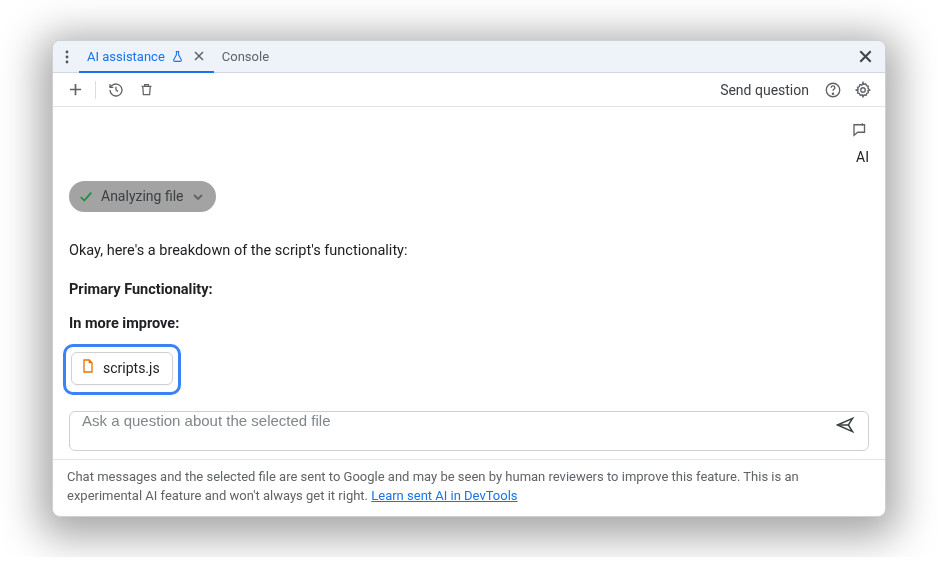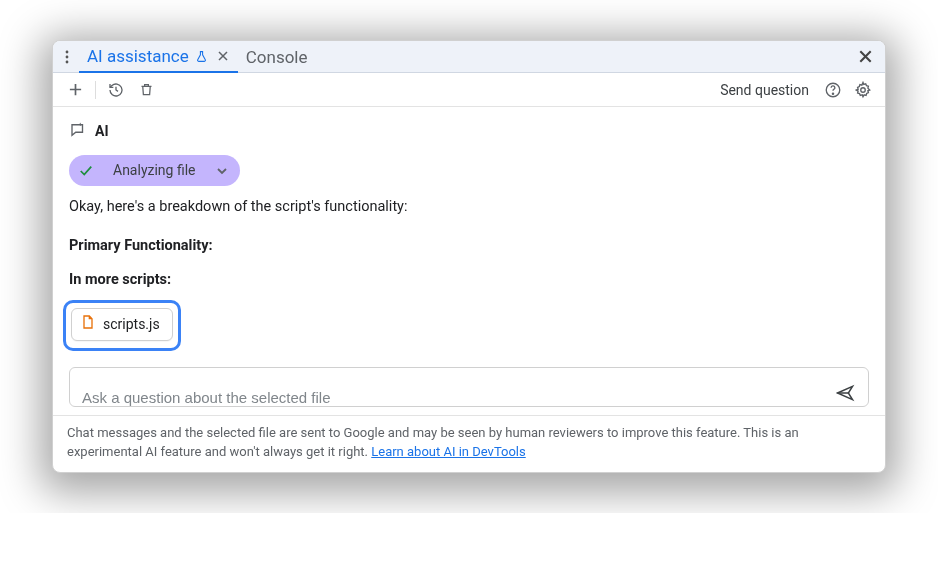--- a/index.html
+++ b/index.html
@@ -35,21 +35,21 @@
     display: flex; align-items: center; justify-content: center;
     color: #555;
     cursor: pointer;
     margin-right: 2px;
     border-radius: 3px;
   }
   .tab {
     display: flex; align-items: center;
     height: 32px;
     padding: 0 8px;
-    font-size: 17px;
+    font-size: 13px;
     color: #5f6368;
     cursor: pointer;
     gap: 6px;
   }
   .tab.active {
     color: #1a73e8;
     border-bottom: 2px solid #1a73e8;
     margin-bottom: -1px;
     background: #eef2f9;
   }
@@ -89,35 +89,36 @@
   }
   
   .content {
     padding: 14px 16px 6px 16px;
     font-size: 14.5px;
     color: #202124;
     line-height: 1.55;
     position: relative;
   }
   .ai-header {
-    display: flex; align-items: flex-start; gap: 8px;
+    display: flex; align-items: flex-end; gap: 8px;
     margin-bottom: 12px;
-    font-weight: 700;
+    font-weight: 400;
     font-size: 14px;
+    flex-direction: column;
   }
   .ai-header .spark-icon { color: #5f6368; }
   .status-chip {
     display: inline-flex; align-items: center;
-    background: #c4b5fd;
+    background: #a3a3a3;
     border-radius: 16px;
     padding: 5px 12px 5px 10px;
     font-size: 14px;
     color: #3c4043;
-    gap: 20px;
-    margin-bottom: 10px;
+    gap: 8px;
+    margin-bottom: 28px;
     cursor: pointer;
   }
   .status-chip .check { color: #1e8e3e; }
   .status-chip .chev { color: #5f6368; }
   .para { margin-bottom: 16px; }
   .heading { font-weight: 700; margin-bottom: 12px; }
   .heading.tight { margin-bottom: 4px; }
   
   .file-chip-wrap {
     position: relative;
@@ -137,21 +138,21 @@
     border-radius: 6px;
     padding: 5px 12px 5px 8px;
     gap: 7px;
     font-size: 14px;
     color: #202124;
     box-shadow: 0 1px 1px rgba(0,0,0,0.04);
   }
   .file-chip .doc-icon { color: #e8710a; }
   
   .prompt-row {
-    display: flex; align-items: flex-end;
+    display: flex; align-items: flex-start;
     border: 1px solid #d0d0d0;
     border-radius: 6px;
     margin: 0 16px 8px 16px;
     padding: 0 10px 0 12px;
     height: 40px;
   }
   .prompt-row input {
     flex: 1; border: none; outline: none;
     font-size: 15px;
     color: #202124;
@@ -267,21 +268,21 @@
       <span>Analyzing file</span>
       <span class="chev">
         <svg width="12" height="12" viewBox="0 0 12 12">
             <path d="M2 4l4 4 4-4" stroke="currentColor" stroke-width="1.8" fill="none"></path>
           </svg>
       </span>
     </div>
 
     <div class="para">Okay, here's a breakdown of the script's functionality:</div>
     <div class="heading">Primary Functionality:</div>
-    <div class="heading tight">In more scripts:</div>
+    <div class="heading tight">In more improve:</div>
 
     <div class="file-chip-wrap">
       <div class="file-chip-ring">
         <div class="file-chip">
           <span class="doc-icon">
             <svg width="16" height="16" viewBox="0 0 24 24" fill="none" stroke="currentColor" stroke-width="2">
                 <path d="M6 3h8l4 4v14H6z"></path>
                 <path d="M14 3v4h4"></path>
               </svg>
           </span>
@@ -295,16 +296,16 @@
     <input type="text" placeholder="Ask a question about the selected file" style="">
     <div class="send-btn">
       <svg width="20" height="20" viewBox="0 0 24 24" fill="none" stroke="currentColor" stroke-width="1.8">
           <path d="M3 12l18-8-5 8 5 8z"></path>
           <path d="M3 12h13"></path>
         </svg>
     </div>
   </div>
 
   <div class="footer">
-    <span>Chat messages and the selected file are sent to Google and may be seen by human reviewers to improve this feature. This is an experimental AI feature and won't always get it right. </span><a>Learn about AI in DevTools</a>
+    <span>Chat messages and the selected file are sent to Google and may be seen by human reviewers to improve this feature. This is an experimental AI feature and won't always get it right. </span><a>Learn sent AI in DevTools</a>
   </div>
 
 </div>
 
 </body></html>

